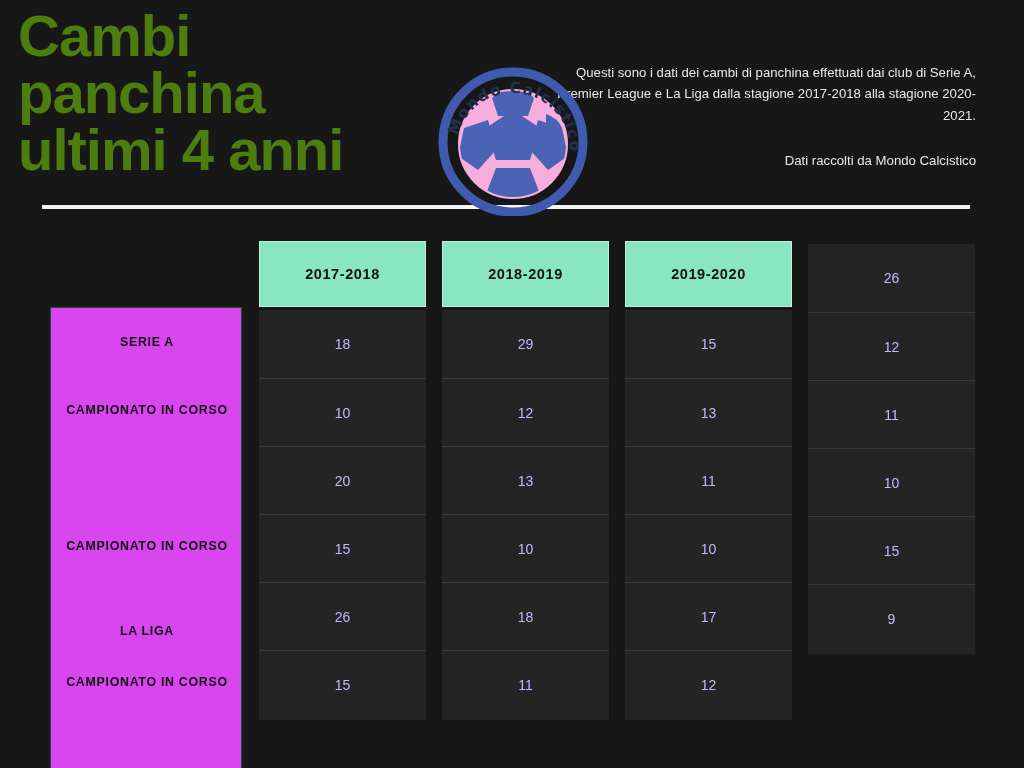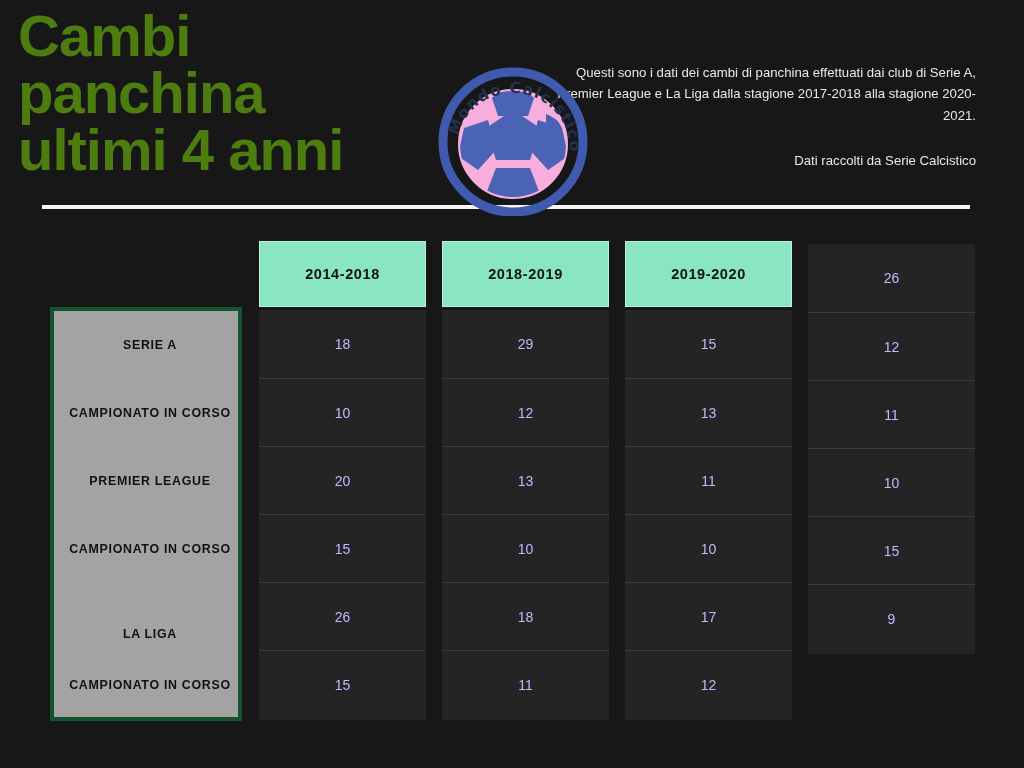--- a/index.html
+++ b/index.html
@@ -55,23 +55,23 @@
     position:absolute; left:434px; top:58px;
     width:158px; height:158px;
   }
   #brand-logo svg{ display:block; width:158px; height:158px; }
 
   
   #data-table{ position:absolute; left:0; top:0; width:1024px; height:768px; }
 
   .row-label-column{
     position:absolute; left:50px; top:307px;
-    width:192px; height:414px;
-    background:#a3a3a3;
-    border:4px solid #14532d;
+    width:192px; height:462px;
+    background:#d946ef;
+    border:1px solid #14532d;
   }
   .row-label{
     position:absolute; left:0; width:192px;
     height:68px;
     display:flex; align-items:center; justify-content:center;
     text-align:center;
     font-size:12.4px;
     font-weight:bold;
     letter-spacing:0.7px;
     color:#111111;
@@ -111,21 +111,21 @@
 </head>
 <body>
 
 <div id="header-area">
 
   <div id="page-title">Cambi
 panchina
 ultimi 4 anni</div>
 
   <div id="intro-text">Questi sono i dati dei cambi di panchina effettuati dai club di Serie A, Premier League e La Liga dalla stagione 2017-2018 alla stagione 2020-2021.</div>
-  <div id="source-text">Dati raccolti da Serie Calcistico</div>
+  <div id="source-text">Dati raccolti da Mondo Calcistico</div>
 
   <div id="title-rule"></div>
 
   <div id="brand-logo">
     <svg viewBox="0 0 158 158" xmlns="http://www.w3.org/2000/svg">
       <defs>
         <path id="arcpath" d="M 22,92 A 57,57 0 1 1 136,92" fill="none"></path>
         <clipPath id="ballclip">
             <circle cx="79" cy="86" r="54"></circle>
           </clipPath>
@@ -149,28 +149,27 @@
       </text>
     </svg>
   </div>
 </div>
 
 <div id="data-table">
 
   <div class="row-label-column">
     <div class="row-label" style="top:0px">SERIE A</div>
     <div class="row-label" style="top:68px">CAMPIONATO IN CORSO</div>
-    <div class="row-label" style="top:136px">PREMIER LEAGUE</div>
     <div class="row-label" style="top:204px">CAMPIONATO IN CORSO</div>
     <div class="row-label" style="top:289px">LA LIGA</div>
     <div class="row-label" style="top:340px">CAMPIONATO IN CORSO</div>
   </div>
 
   <div class="data-column" style="left:259px">
-    <div class="col-head">2014-2018</div>
+    <div class="col-head">2017-2018</div>
     <div class="col-body">
       <div class="data-cell first">18</div>
       <div class="data-cell">10</div>
       <div class="data-cell">20</div>
       <div class="data-cell">15</div>
       <div class="data-cell">26</div>
       <div class="data-cell">15</div>
     </div>
   </div>
 

